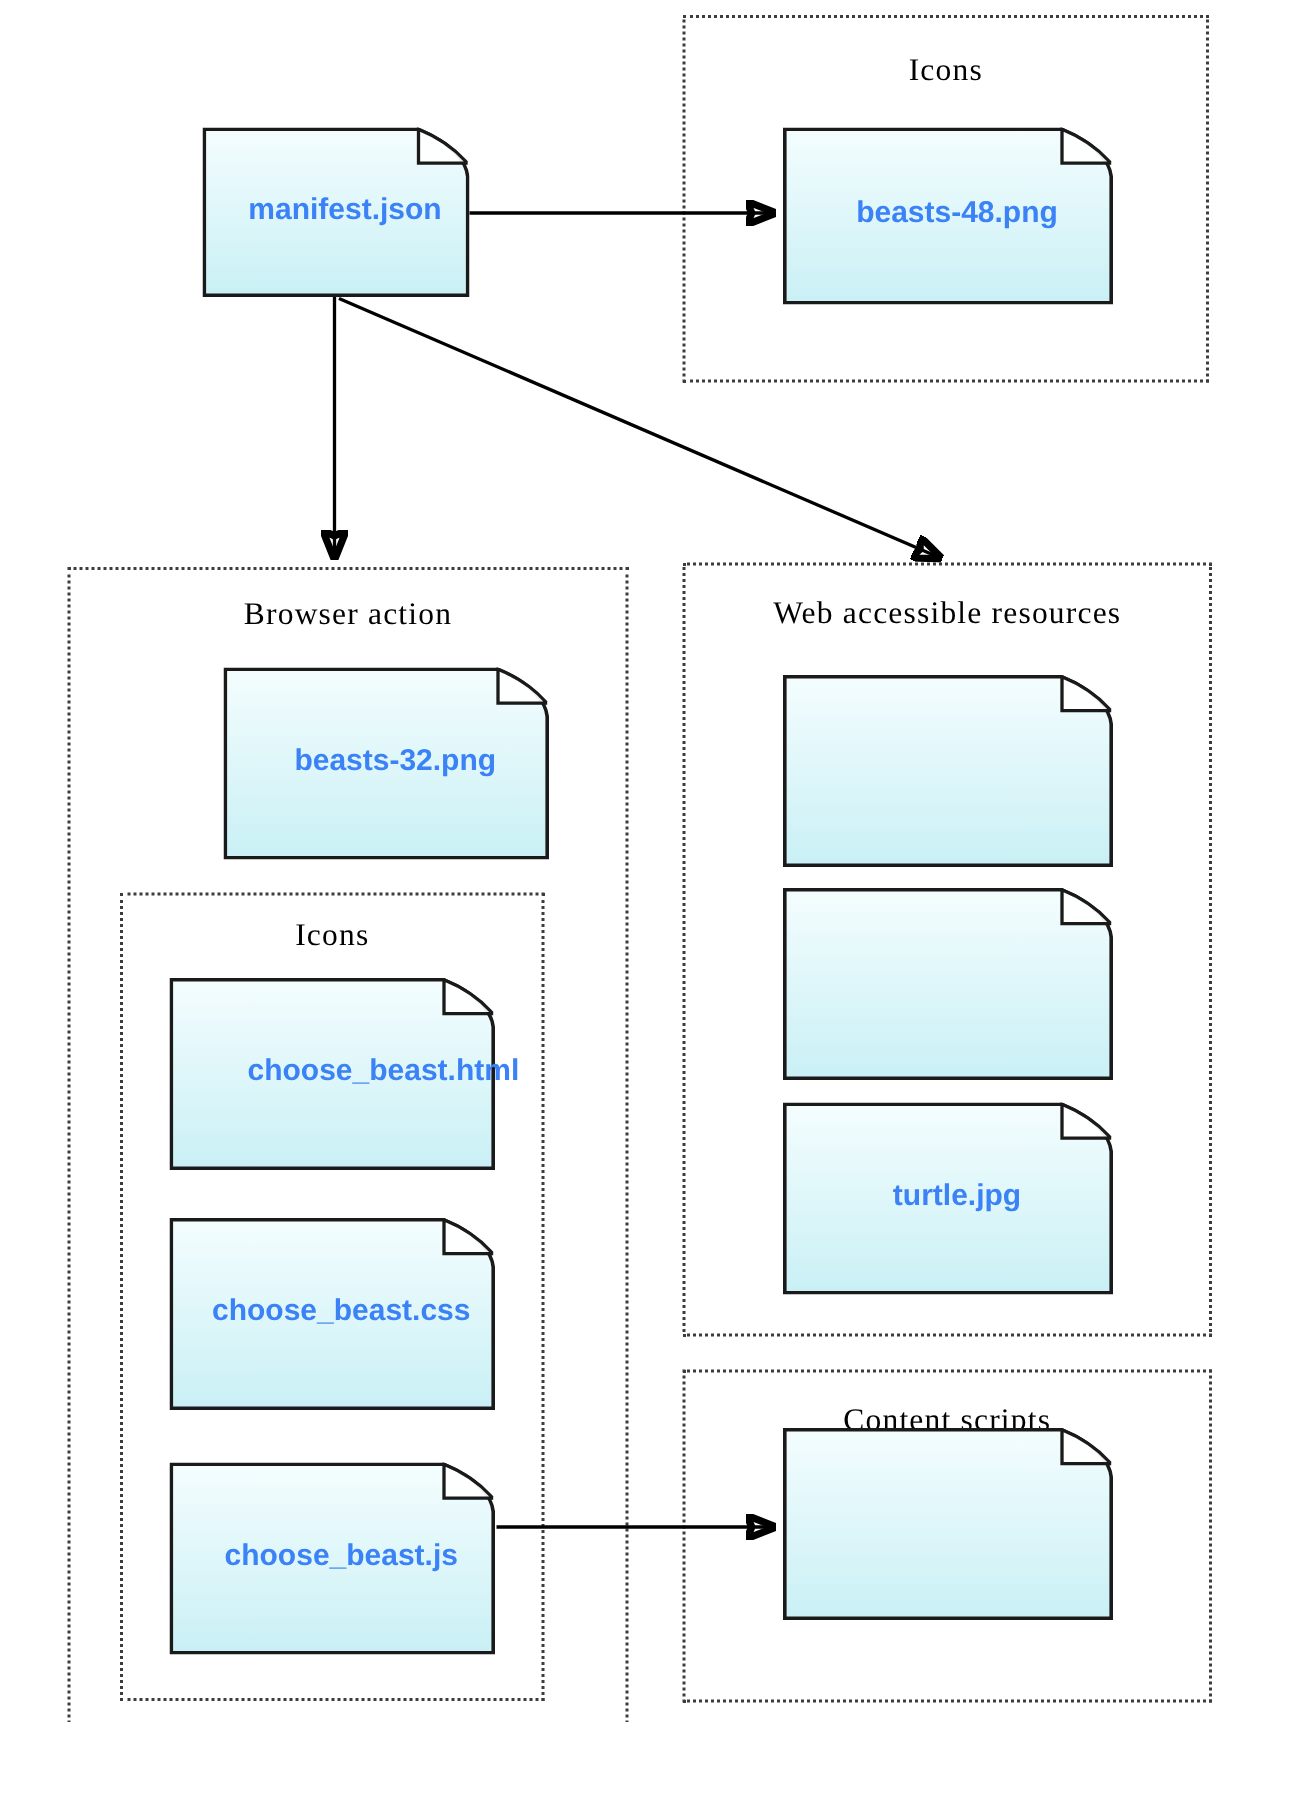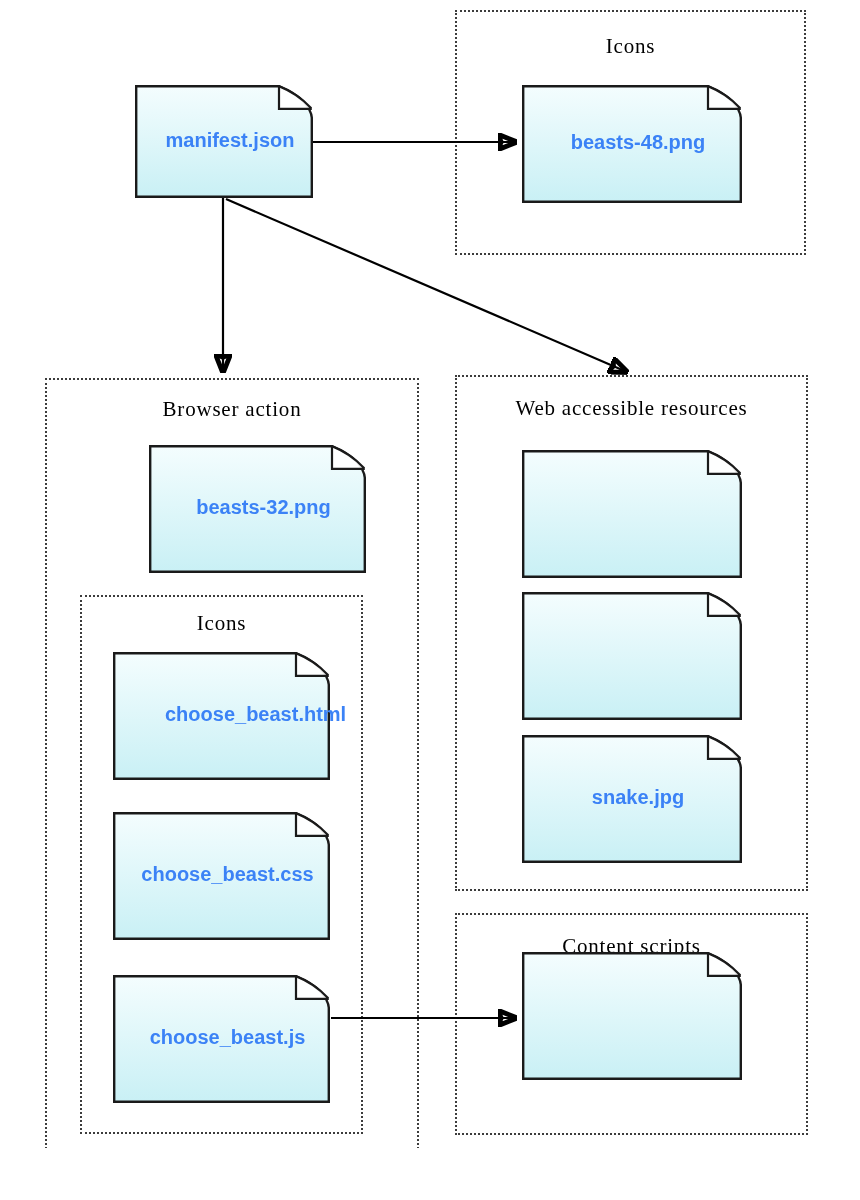--- a/index.html
+++ b/index.html
@@ -190,21 +190,21 @@
         <svg viewBox="0 0 220 128" preserveAspectRatio="none">
           <defs>
             <linearGradient id="grad-web-accessible-resources-2" x1="0" y1="0" x2="0" y2="1">
               <stop offset="0%" stop-color="#f4fdfe"></stop>
               <stop offset="100%" stop-color="#c9f0f5"></stop>
             </linearGradient>
           </defs>
           <path d="M1.2,1.2 H186 C209.8,10.88 217.96,23.799999999999997 218.8,32.64 V126.8 H1.2 Z" fill="url(#grad-web-accessible-resources-2)" stroke="#1a1a1a" stroke-width="2.4" stroke-linejoin="miter"></path>
           <path d="M186,1.2 V23.799999999999997 H218.8, C217.96,23.799999999999997 209.8,10.88 186,1.2 Z" fill="#ffffff" fill-opacity="0.92" stroke="#1a1a1a" stroke-width="2.2" stroke-linejoin="miter"></path>
         </svg>
-        <div class="file-label" style="top: 51px;">snake.jpg</div>
+        <div class="file-label" style="top: 51px;">turtle.jpg</div>
       </div>
       <div class="group" style="left: 455px; top: 913px; width: 353px; height: 222px; border-color: rgb(60, 60, 60);">
         <div class="group-label" style="top: 19px;">Content scripts</div>
       </div>
       <div class="file-node" style="left: 522px; top: 952px; width: 220px; height: 128px;">
         <svg viewBox="0 0 220 128" preserveAspectRatio="none">
           <defs>
             <linearGradient id="grad-content-scripts-0" x1="0" y1="0" x2="0" y2="1">
               <stop offset="0%" stop-color="#f4fdfe"></stop>
               <stop offset="100%" stop-color="#c9f0f5"></stop>

